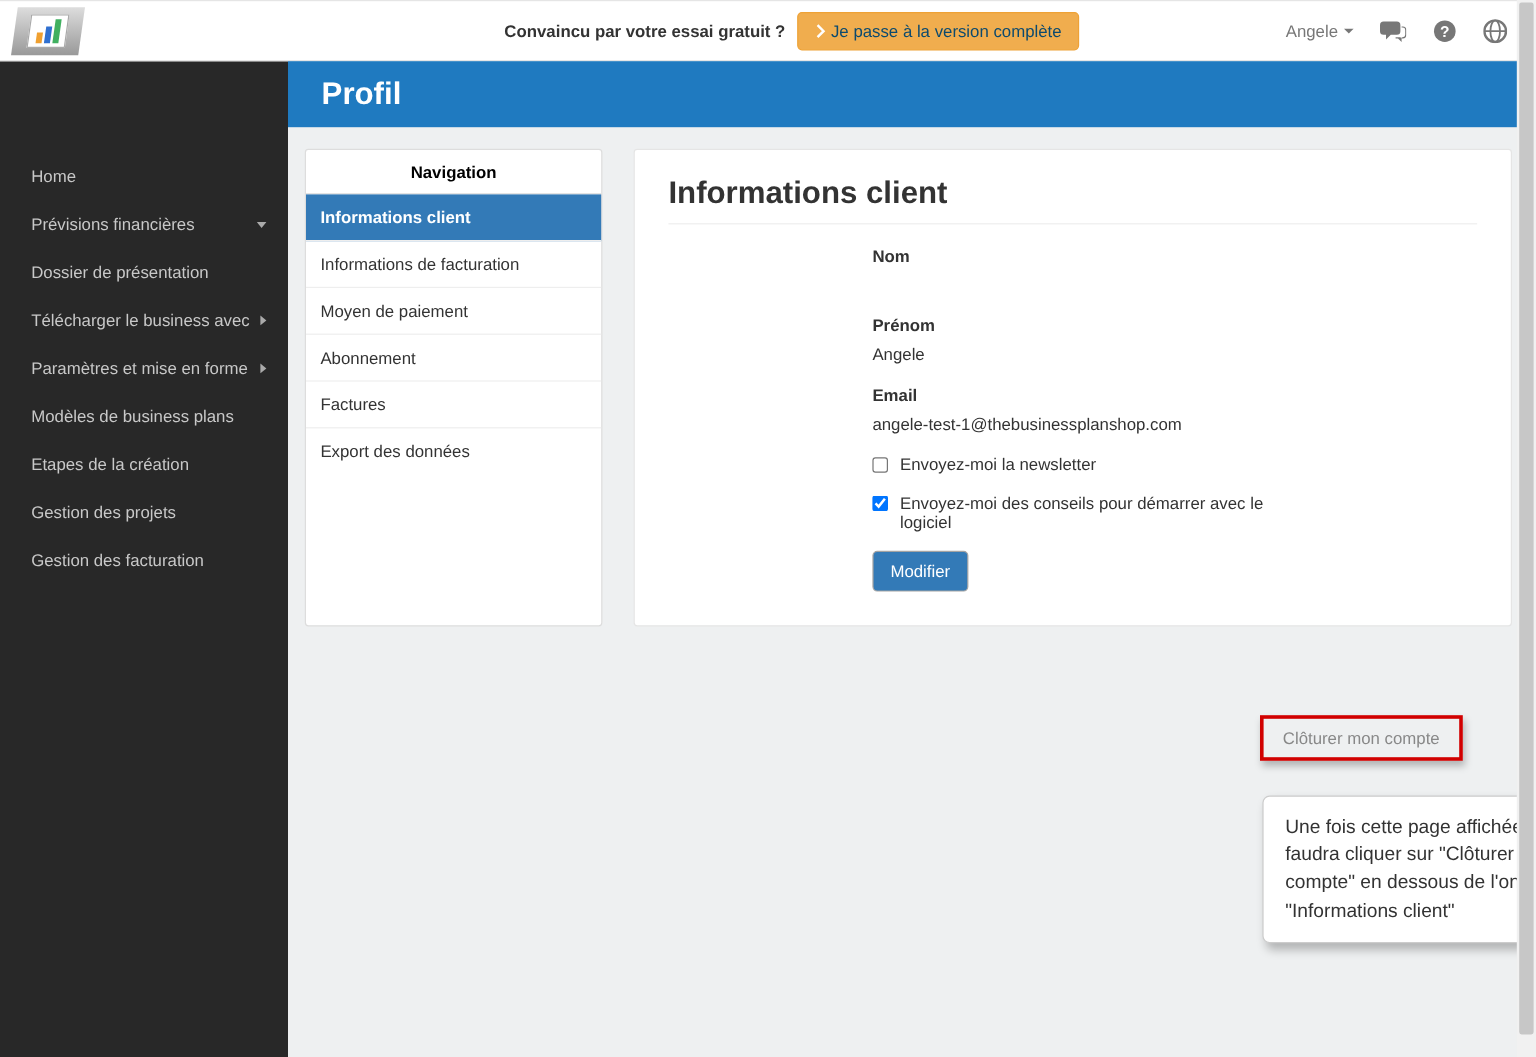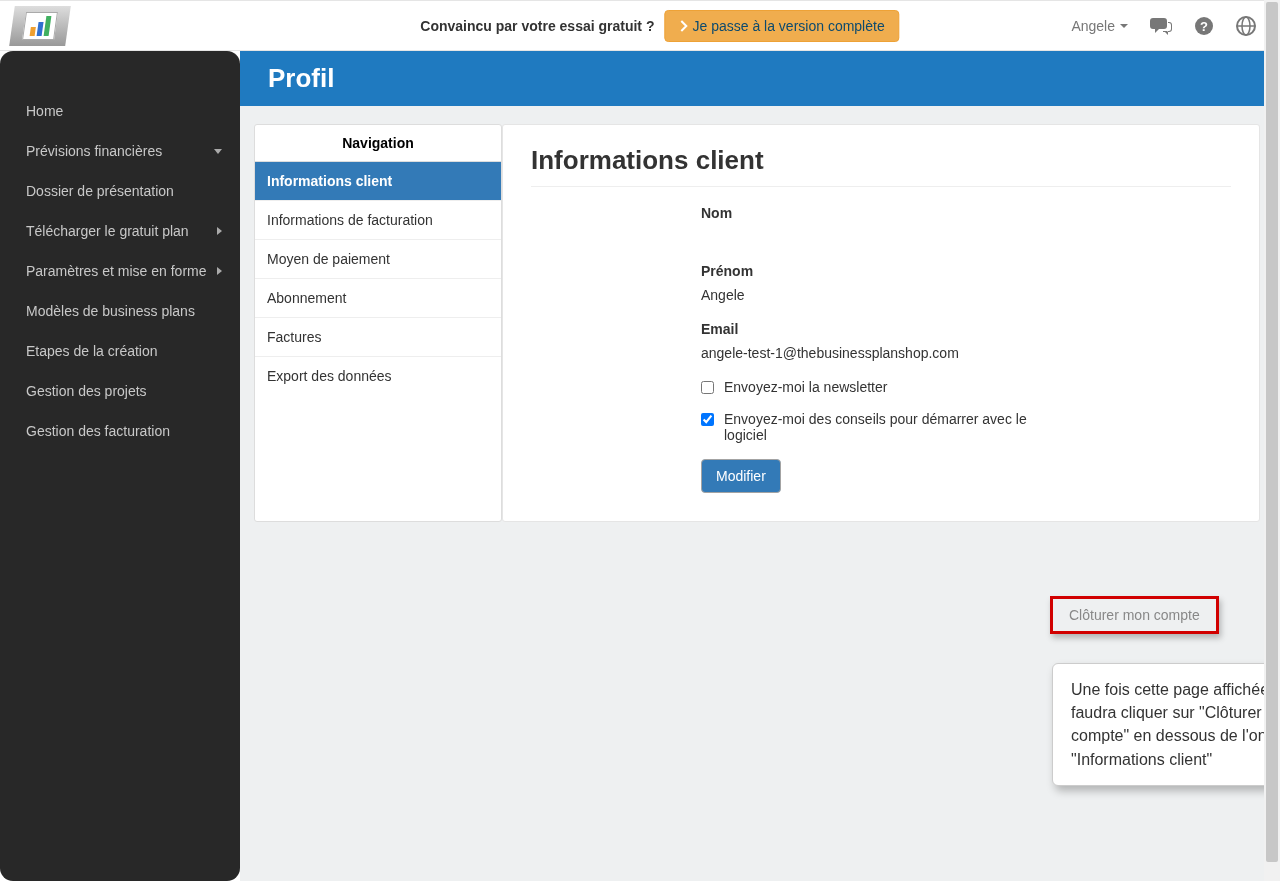--- a/index.html
+++ b/index.html
@@ -72,22 +72,21 @@
   .icon-link { color:#777; cursor:pointer; }
   .caret {
     display:inline-block; width:0; height:0; border-left:4px solid transparent;
     border-right:4px solid transparent; border-top:4px solid #777;
   }
   .layout { display:flex; height: calc(881px - 51px); }
   .sidebar {
     width: 240px;
     background:#282828;
     color:#cfcfcf;
-    padding-top: 40px;
-    border-radius: 13px;
+    padding-top: 76px;
   }
   .sidebar-item {
     padding: 12px 18px 12px 26px;
     font-size: 14px;
     color:#c8c8c8;
     cursor:pointer;
     display:flex;
     align-items:center;
     justify-content:space-between;
   }
@@ -101,21 +100,21 @@
   }
   .main { flex:1; background:#eef0f1; position:relative;}
   .page-header {
     background:#1f7ac0;
     color:#fff;
     font-size:26px;
     font-weight:bold;
     padding: 12px 20px 12px 28px;
     margin-right:6px;
   }
-  .content-row { display:flex; padding:18px 14px 0 14px;}
+  .content-row { display:flex; gap:26px; padding:18px 14px 0 14px;}
   .nav-panel {
     width: 248px;
     background:#fff;
     border:1px solid #ddd;
     border-radius:3px;
   }
   .nav-header{ text-align:center; font-weight:bold; padding:10px 0; border-bottom:1px solid #ddd;}
   .nav-item {
     padding:11px 12px;
     border-bottom:1px solid #eee;
@@ -227,21 +226,21 @@
       <span>Home</span>
     </div>
     <div class="sidebar-item">
       <span>Prévisions financières</span>
       <span class="chev-down"></span>
     </div>
     <div class="sidebar-item">
       <span>Dossier de présentation</span>
     </div>
     <div class="sidebar-item">
-      <span>Télécharger le gratuit plan</span>
+      <span>Télécharger le business avec</span>
       <span class="chev"></span>
     </div>
     <div class="sidebar-item">
       <span>Paramètres et mise en forme</span>
       <span class="chev"></span>
     </div>
     <div class="sidebar-item">
       <span>Modèles de business plans</span>
     </div>
     <div class="sidebar-item">

